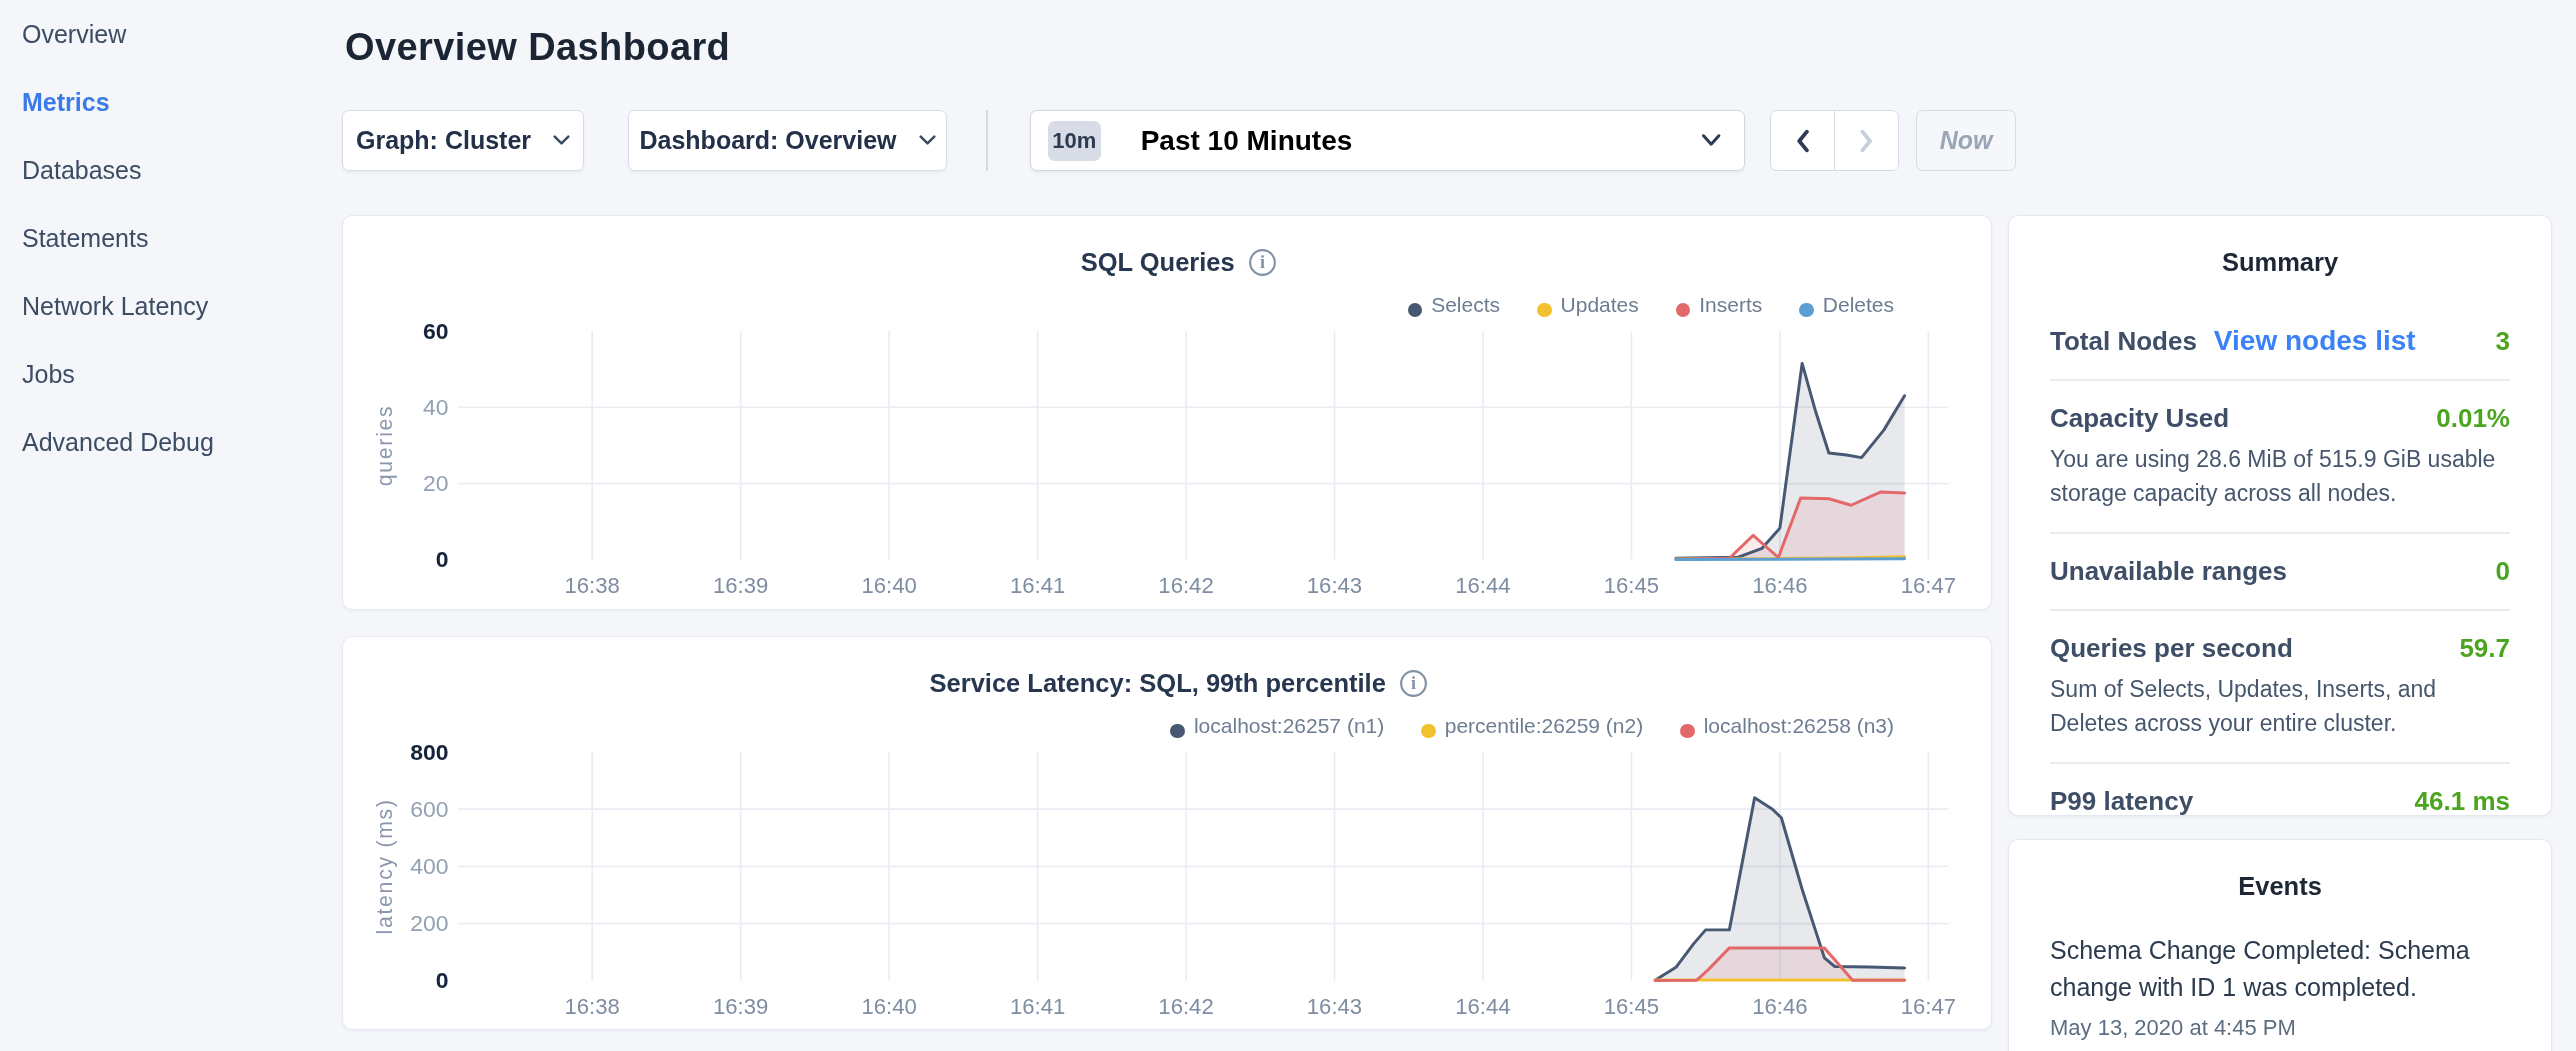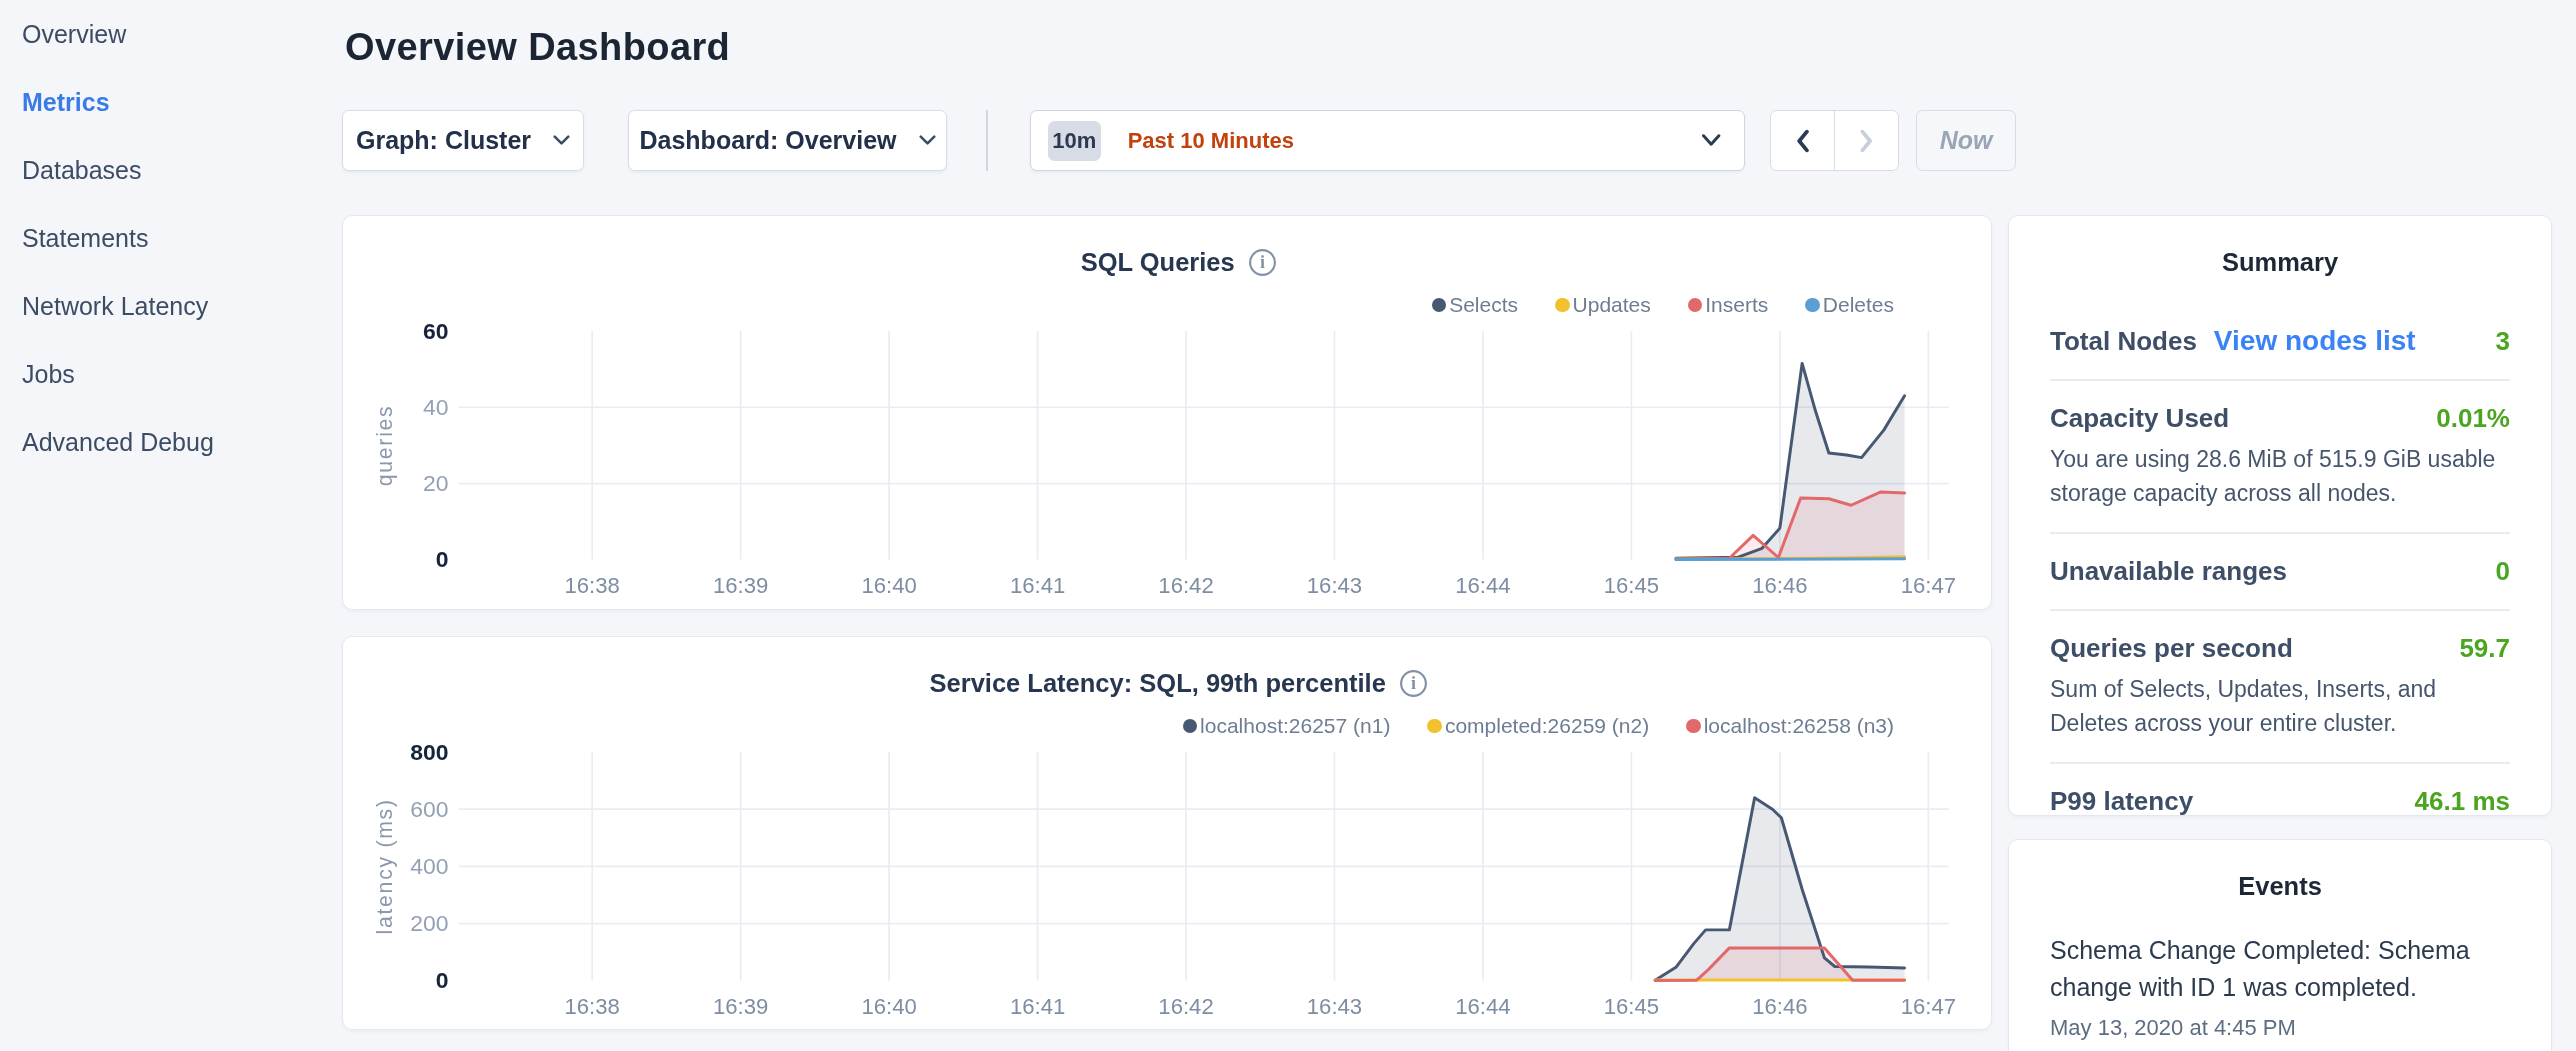--- a/index.html
+++ b/index.html
@@ -37,21 +37,21 @@
   .time-select {
     width: 715px; margin-left: 42px; height: 61px; background: #fff;
     border: 1.7px solid #cfd6e0; border-radius: 7px; display: flex; align-items: center;
     cursor: pointer; box-shadow: 0 1.7px 2.6px rgba(20,40,80,.05);
   }
   .time-badge {
     margin-left: 17px; width: 53px; height: 40px; background: #d8dce6; border-radius: 6.8px;
     display: flex; align-items: center; justify-content: center;
     font-size: 22px; font-weight: 700; color: #2c3950;
   }
-  .time-label { margin-left: 27px; font-size: 22px; font-weight: 700; color: #c2410c; }
+  .time-label { margin-left: 40px; font-size: 28px; font-weight: 700; color: #000000; }
   .time-chevron { margin-left: auto; margin-right: 22px; }
   .pager {
     margin-left: 25.5px; width: 129px; height: 61px; background: #fff;
     border: 1.7px solid #d6dce5; border-radius: 6.8px; display: flex; overflow: hidden;
   }
   .pager button {
     width: 50%; border: none; background: transparent; display: flex; align-items: center;
     justify-content: center; cursor: pointer;
   }
   .pager button:first-child { border-right: 1.7px solid #d6dce5; }
@@ -67,21 +67,21 @@
     border: 1.7px solid #e5e8ee; border-radius: 10.2px; box-shadow: 0 1.7px 3.4px rgba(20,40,80,.04);
   }
   #chart-card-0 { top: 215px; height: 395px; }
   #chart-card-1 { top: 636px; height: 394px; }
   .chart-title-row {
     position: absolute; top: 32px; left: 12px; width: 100%;
     display: flex; align-items: center; justify-content: center; gap: 13.6px;
   }
   .chart-title { font-size: 25.5px; font-weight: 700; color: #273750; }
   .legend { position: absolute; top: 77px; right: 97px; display: flex; gap: 37px; align-items: center; }
-  .legend-item { display: flex; align-items: center; gap: 3px; cursor: pointer; }
+  .legend-item { display: flex; align-items: flex-end; gap: 9px; cursor: pointer; }
   .legend-dot { width: 14.5px; height: 14.5px; border-radius: 50%; }
   .legend-label { font-size: 21px; color: #6e7d92; }
   .chart-plot { position: absolute; left: 0; top: 0; width: 1650px; height: 395px; }
   .grid { stroke: #e9edf3; stroke-width: 2; }
   .xtick { fill: #7e8da2; font-size: 26px; text-anchor: middle; font-family: "Liberation Sans", sans-serif; }
   .ytick { fill: #93a1b4; font-size: 27px; text-anchor: end; font-family: "Liberation Sans", sans-serif; }
   .ytick.strong { fill: #15233b; font-weight: 700; }
   .axis-label { fill: #8b98ac; font-size: 25px; text-anchor: middle; letter-spacing: 2px; font-family: "Liberation Sans", sans-serif; }
   
   .panel {
@@ -228,21 +228,21 @@
       <text x="17" y="24" text-anchor="middle" font-size="21" font-weight="bold" fill="#8291a6" font-family="Liberation Serif, serif">i</text>
     </svg>
   </div>
   <div class="legend" id="legend-1">
       <span class="legend-item">
         <span class="legend-dot" style="background: rgb(71, 88, 114);"></span>
         <span class="legend-label">localhost:26257 (n1)</span>
       </span>
       <span class="legend-item">
         <span class="legend-dot" style="background: rgb(242, 193, 46);"></span>
-        <span class="legend-label">completed:26259 (n2)</span>
+        <span class="legend-label">percentile:26259 (n2)</span>
       </span>
       <span class="legend-item">
         <span class="legend-dot" style="background: rgb(226, 104, 106);"></span>
         <span class="legend-label">localhost:26258 (n3)</span>
       </span>
     </div>
   <svg class="chart-plot" id="plot-1" viewBox="0 0 1940 464">
       <line x1="136" x2="1888" y1="336.75" y2="336.75" class="grid"></line>
       <line x1="136" x2="1888" y1="269.5" y2="269.5" class="grid"></line>
       <line x1="136" x2="1888" y1="202.25" y2="202.25" class="grid"></line>

